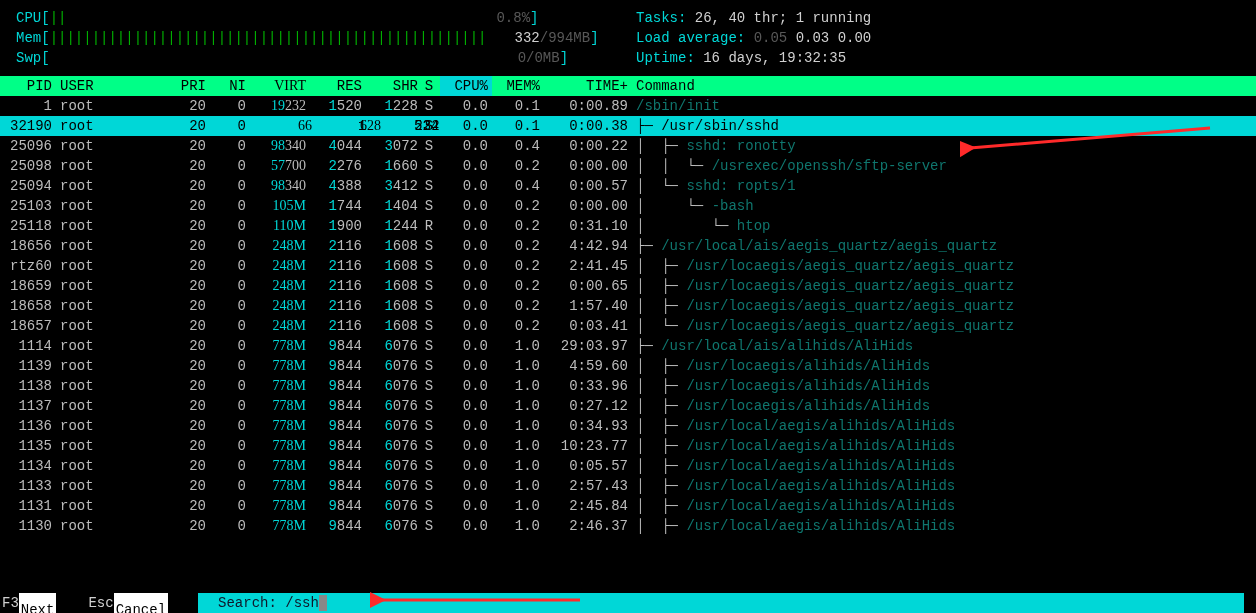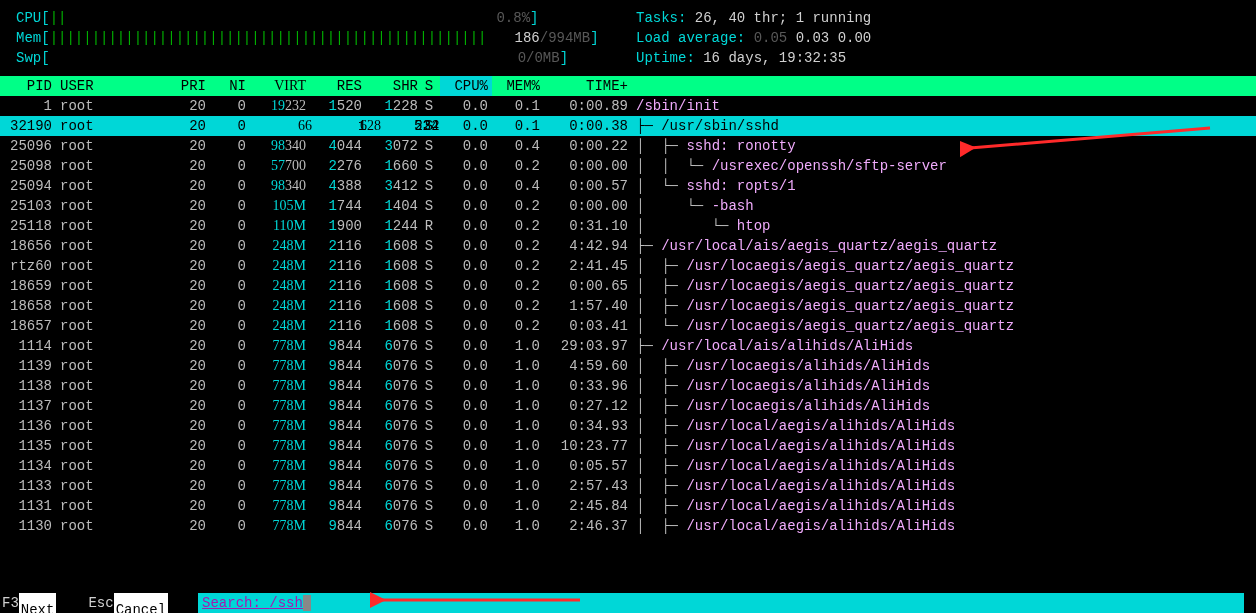--- a/index.html
+++ b/index.html
@@ -44,48 +44,48 @@
   .col-cmd { flex: 1; text-align: left; padding-left: 4px; white-space: pre; }
   .proc-rows { }
   .prow { display: flex; height: 20px; line-height: 20px; color: #bcbcbc; }
   .prow.selected { background: #00d7d7; color: #000; }
   .prow .col { color: inherit; }
   .mem-hi { color: #00d7d7; }
   .mem-lo { color: #bcbcbc; }
   .prow.selected .mem-hi,
   .prow.selected .mem-lo { color: #000; margin-left: 48px; }
   .state-r { color: #00ff00; }
-  .cmd-text { color: #f0abfc; }
+  .cmd-text { color: #0f766e; }
   .prow.selected .cmd-text { color: #000; }
   .tree-part { color: #bcbcbc; }
   .prow.selected .tree-part { color: #000; }
   .footer {
     position: absolute;
     bottom: 0; left: 0; right: 12px;
     height: 20px; line-height: 20px;
     background: #000;
     display: flex;
   }
   .fkey { background: #000; color: #d0d0d0; padding: 0 0 0 2px; }
   .flabel { background: #ffffff; color: #000; padding: 7px 2px; }
   .fspacer { background: #000; width: 30px; }
-  .searchbar { background: #00d7d7; color: #a21caf; flex: 1; padding-left: 4px; text-decoration: underline; }
+  .searchbar { background: #00d7d7; color: #0f172a; flex: 1; padding-left: 20px; }
   .cursor { display:inline-block; width:8px; height:16px; background:#888; vertical-align:middle; }
   svg.arrow-svg { position: absolute; pointer-events: none; }
 </style>
 </head>
 <body>
 
 <div class="header">
   <div class="header-left">
     <div class="meter">
       <span class="cyan">CPU</span><span class="cyan">[</span><span class="green bars">||</span><span style="display:inline-block;width:430px;"></span><span class="gray">0.8%</span><span class="cyan">]</span>
     </div>
     <div class="meter">
-      <span class="cyan">Mem</span><span class="cyan">[</span><span class="green bars">||||||||||||||||||||||||||||||||||||||||||||||||||||</span><span style="display:inline-block;width:28px;"></span><span class="white">186</span><span class="gray">/</span><span class="gray">994MB</span><span class="cyan">]</span>
+      <span class="cyan">Mem</span><span class="cyan">[</span><span class="green bars">||||||||||||||||||||||||||||||||||||||||||||||||||||</span><span style="display:inline-block;width:28px;"></span><span class="white">332</span><span class="gray">/</span><span class="gray">994MB</span><span class="cyan">]</span>
     </div>
     <div class="meter">
       <span class="cyan">Swp</span><span class="cyan">[</span><span style="display:inline-block;width:468px;"></span><span class="gray">0/0MB</span><span class="cyan">]</span>
     </div>
   </div>
   <div class="header-right">
     <div><span class="cyan">Tasks: </span><span class="white">26, 40 thr; 1 running</span></div>
     <div><span class="cyan">Load average: </span><span class="gray">0.05</span> <span class="white">0.03</span> <span class="white">0.00</span></div>
     <div><span class="cyan">Uptime: </span><span class="white">16 days, 19:32:35</span></div>
   </div>
@@ -96,20 +96,21 @@
   <div class="col col-user">USER</div>
   <div class="col col-pri">PRI</div>
   <div class="col col-ni">NI</div>
   <div class="col col-virt">VIRT</div>
   <div class="col col-res">RES</div>
   <div class="col col-shr">SHR</div>
   <div class="col col-s">S</div>
   <div class="col col-cpup cpu-sort">CPU%</div>
   <div class="col col-memp">MEM%</div>
   <div class="col col-time">TIME+</div>
+  <div class="col col-cmd">Command</div>
 </div>
 
 <div class="proc-rows" id="proc-rows">
     <div class="prow">
       <div class="col col-pid">1</div>
       <div class="col col-user">root</div>
       <div class="col col-pri">20</div>
       <div class="col col-ni">0</div>
       <div class="col col-virt"><span class="mem-hi">19</span><span class="mem-lo">232</span></div>
       <div class="col col-res"><span class="mem-hi">1</span><span class="mem-lo">520</span></div>

